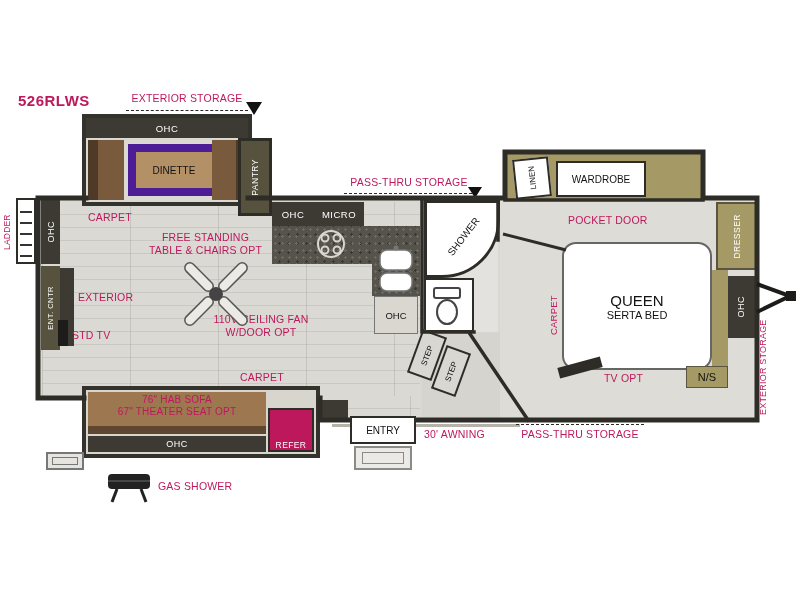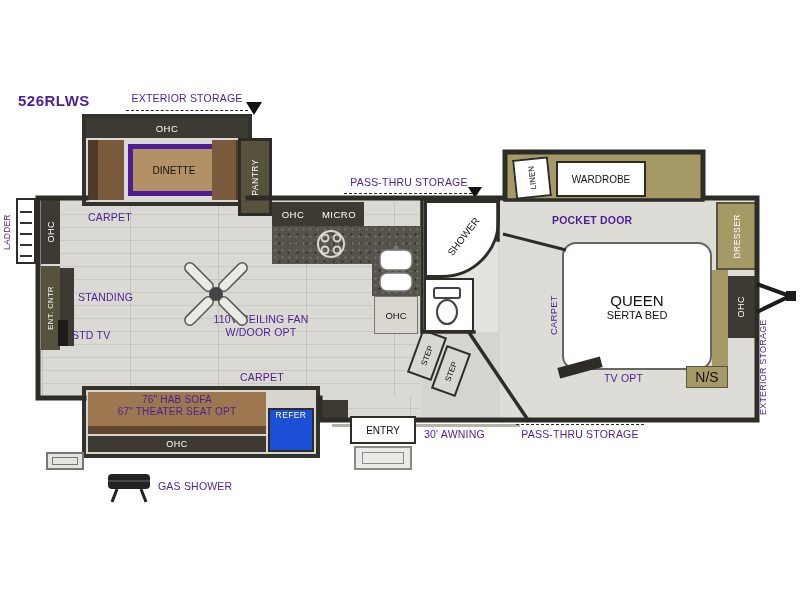--- a/index.html
+++ b/index.html
@@ -1,19 +1,19 @@
 <!DOCTYPE html>
 <html><head>
 <meta charset="utf-8">
 <style>
   html,body{margin:0;padding:0;background:#fff;}
   #plan{position:relative;width:800px;height:600px;background:#fff;overflow:hidden;
         font-family:"Liberation Sans",sans-serif;}
   .box{position:absolute;box-sizing:border-box;}
-  .lbl{position:absolute;font-size:10.5px;line-height:1.2;color:#4c1d95;white-space:nowrap;letter-spacing:.2px;}
+  .lbl{position:absolute;font-size:10.5px;line-height:1.2;color:#be185d;white-space:nowrap;letter-spacing:.2px;}
   .lbl.c{text-align:center;white-space:normal;}
   .band{position:absolute;box-sizing:border-box;background:#3c3a33;color:#fff;display:flex;
         align-items:center;justify-content:center;font-size:9.5px;letter-spacing:.5px;}
   .olive{background:#56523e;}
   .khaki{background:#a59a66;}
   .v{writing-mode:vertical-rl;transform:rotate(180deg);text-align:center;}
   .plank{background:
      repeating-linear-gradient(90deg, rgba(110,110,104,.20) 0 1px, transparent 1px 88px),
      repeating-linear-gradient(180deg, #dad9d4 0 12px, #c9c8c2 12px 13px);}
   .counter{background-color:#55534b;
@@ -51,45 +51,47 @@
   <div class="lbl c" style="left:346px;top:176px;width:126px;">PASS-THRU STORAGE</div>
   <div class="dash" style="left:344px;top:193px;width:128px;"></div>
   <div class="tri-down" style="left:468px;top:187px;border-left-width:7px;border-right-width:7px;border-top-width:11px;"></div>
 
   <div class="box" style="left:82px;top:114px;width:170px;height:92px;border:4px solid #34322c;background:#dcd9d2;">
     <div class="band" style="left:0;top:0;width:162px;height:20px;">
       <span>OHC</span>
     </div>
     <div class="box" style="left:2px;top:22px;width:10px;height:60px;background:#4f3a28;"></div>
     <div class="box" style="left:12px;top:22px;width:26px;height:60px;background:#7a5a3c;"></div>
-    <div class="box" style="left:42px;top:26px;width:92px;height:52px;background:#b39066;border:5px solid #4c1d95;display:flex;align-items:center;justify-content:center;">
+    <div class="box" style="left:42px;top:26px;width:92px;height:52px;background:#b39066;border:8px solid #4c1d95;display:flex;align-items:center;justify-content:center;">
       <span style="font-size:10px;color:#121212;">DINETTE</span>
     </div>
     <div class="box" style="left:126px;top:22px;width:24px;height:60px;background:#7a5a3c;"></div>
     <div class="box" style="left:150px;top:22px;width:10px;height:60px;background:#4f3a28;"></div>
   </div>
 
   <div class="band olive" style="left:238px;top:138px;width:34px;height:78px;border:3px solid #2e2c27;">
     <span class="v" style="font-size:8.5px;">PANTRY</span>
   </div>
 
   <div class="band" style="left:41px;top:200px;width:19px;height:64px;">
     <span class="v" style="font-size:9px;">OHC</span>
   </div>
   <div class="band olive" style="left:41px;top:266px;width:19px;height:84px;">
     <span class="v" style="font-size:7.5px;">ENT. CNTR</span>
   </div>
   <div class="box" style="left:60px;top:268px;width:14px;height:78px;background:#3c3a33;"></div>
   <div class="box" style="left:58px;top:320px;width:10px;height:26px;background:#1d1c1a;"></div>
 
   <div class="lbl" style="left:88px;top:211px;">CARPET</div>
-  <div class="lbl" style="left:78px;top:291px;">STANDING</div>
+  <div class="lbl" style="left:78px;top:291px;">EXTERIOR</div>
   <div class="lbl" style="left:72px;top:329px;">STD TV</div>
 
   <div class="lbl c" style="left:128px;top:231px;width:155px;">
+    <div>FREE STANDING</div>
+    <div>TABLE &amp; CHAIRS OPT</div>
   </div>
   <div class="lbl c" style="left:196px;top:313px;width:130px;">
     <div>110V CEILING FAN</div>
     <div>W/DOOR OPT</div>
   </div>
 
   <div class="band" style="left:272px;top:202px;width:42px;height:24px;">
     <span>OHC</span>
   </div>
   <div class="band" style="left:314px;top:202px;width:50px;height:24px;">
@@ -112,54 +114,54 @@
   <div class="box" style="left:438px;top:348px;width:26px;height:46px;background:#d9d7d1;border:2px solid #2e2c27;transform:rotate(20deg);display:flex;align-items:center;justify-content:center;">
     <span class="v" style="font-size:8px;color:#121212;">STEP</span>
   </div>
 
   <div class="whitebox" style="left:514px;top:158px;width:36px;height:40px;transform:rotate(-6deg);">
     <span class="v" style="font-size:8px;">LINEN</span>
   </div>
   <div class="whitebox" style="left:556px;top:161px;width:90px;height:36px;">
     <span>WARDROBE</span>
   </div>
-  <div class="lbl" style="left:552px;top:214px;font-weight:bold;">POCKET DOOR</div>
+  <div class="lbl" style="left:568px;top:214px;">POCKET DOOR</div>
 
   <div class="band khaki" style="left:716px;top:202px;width:41px;height:68px;border:2px solid #5a5540;">
     <span class="v" style="font-size:8.5px;">DRESSER</span>
   </div>
   <div class="band" style="left:726px;top:276px;width:30px;height:62px;">
     <span class="v" style="font-size:9px;">OHC</span>
   </div>
   <div class="box khaki" style="left:712px;top:270px;width:16px;height:106px;"></div>
 
   <div class="box" style="left:562px;top:242px;width:150px;height:128px;background:#fff;border:2.5px solid #666;border-radius:14px;display:flex;flex-direction:column;align-items:center;justify-content:center;">
     <div style="font-size:15px;color:#121212;">QUEEN</div>
     <div style="font-size:11px;color:#121212;">SERTA BED</div>
   </div>
 
   <div class="lbl v" style="left:548px;top:284px;height:62px;font-size:9.5px;">CARPET</div>
   <div class="box khaki" style="left:686px;top:366px;width:42px;height:22px;border:1px solid #5a5540;display:flex;align-items:center;justify-content:center;">
-    <span style="font-size:14px;color:#121212;">N/S</span>
+    <span style="font-size:11px;color:#121212;">N/S</span>
   </div>
   <div class="box" style="left:558px;top:362px;width:44px;height:11px;background:#2e2c27;transform:rotate(-15deg);"></div>
   <div class="lbl" style="left:604px;top:372px;">TV OPT</div>
 
   <div class="lbl v" style="left:758px;top:303px;height:128px;font-size:9px;">EXTERIOR STORAGE</div>
 
   <div class="box" style="left:82px;top:386px;width:238px;height:72px;border:4px solid #34322c;background:#d8d5ce;">
     <div class="box" style="left:2px;top:2px;width:178px;height:42px;background:#9c7750;border-bottom:8px solid #5f4630;"></div>
     <div class="lbl c" style="left:2px;top:4px;width:178px;font-size:10px;">
       <div>76" HAB SOFA</div>
       <div>67" THEATER SEAT OPT</div>
     </div>
     <div class="band" style="left:2px;top:46px;width:178px;height:16px;">
       <span style="font-size:9px;">OHC</span>
     </div>
-    <div class="box" style="left:182px;top:18px;width:46px;height:44px;background:#1d4ed8;border:2px solid #2e2c27;display:flex;align-items:flex-start;justify-content:center;">
+    <div class="box" style="left:182px;top:18px;width:46px;height:44px;background:#be185d;border:2px solid #2e2c27;display:flex;align-items:flex-end;justify-content:center;">
       <span style="font-size:8.5px;color:#fff;letter-spacing:.4px;">REFER</span>
     </div>
   </div>
   <div class="lbl" style="left:240px;top:371px;">CARPET</div>
   <div class="box" style="left:322px;top:400px;width:26px;height:18px;background:#3c3a33;"></div>
 
   <div class="whitebox" style="left:350px;top:416px;width:66px;height:28px;border-width:2.5px;z-index:6;">
     <span>ENTRY</span>
   </div>
   <div class="box" style="left:354px;top:446px;width:58px;height:24px;background:#eceae6;border:2px solid #8a8a86;z-index:6;">

